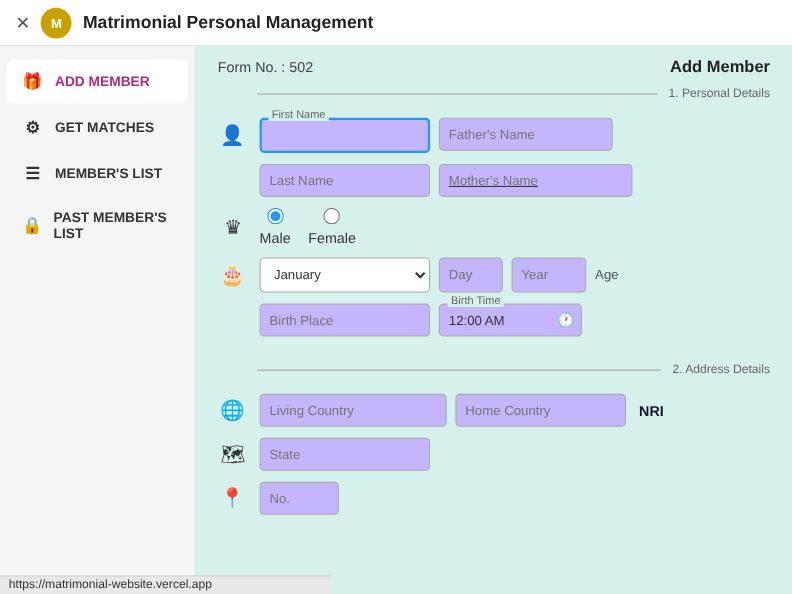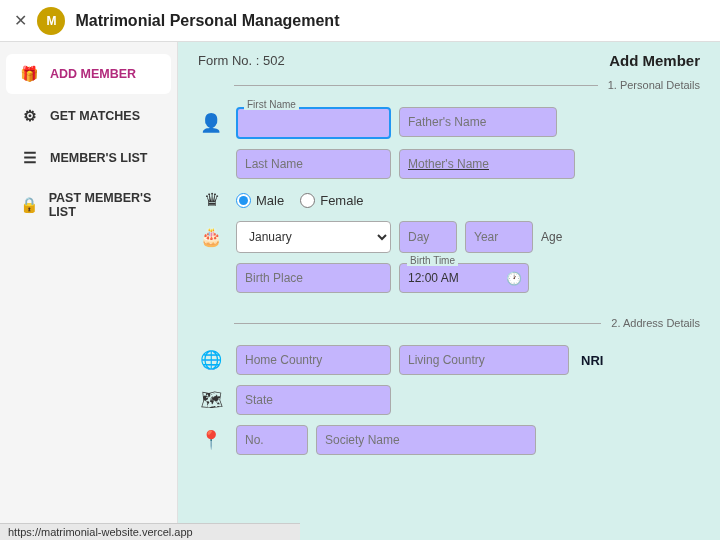--- a/index.html
+++ b/index.html
@@ -192,20 +192,21 @@
       align-items: center;
       gap: 16px;
     }
     .radio-label {
       display: flex;
       align-items: center;
       gap: 5px;
       cursor: pointer;
       font-size: 13px;
       color: #333;
+      flex-direction: column;
     }
     input[type="radio"] {
       accent-color: #2196f3;
       width: 15px;
       height: 15px;
     }
 
     
     .age-label {
       font-size: 12px;
@@ -359,38 +360,37 @@
 
     <div class="section-divider">
       <span class="section-divider-label">2. Address Details</span>
     </div>
 
     <div class="form-section">
 
       <div class="form-row">
         <div class="form-row-icon">🌐</div>
         <div class="form-row-fields">
+          <input type="text" style="width: 170px;" placeholder="Living Country">
           <input type="text" style="width: 155px;" placeholder="Home Country">
-          <input type="text" style="width: 170px;" placeholder="Living Country">
           <button class="nri-btn">NRI</button>
         </div>
       </div>
 
       <div class="form-row">
         <div class="form-row-icon">🗺</div>
         <div class="form-row-fields">
           <input type="text" style="width: 155px;" placeholder="State">
         </div>
       </div>
 
       <div class="form-row">
         <div class="form-row-icon">📍</div>
         <div class="form-row-fields">
           <input type="text" style="width: 72px;" placeholder="No.">
-          <input type="text" style="width: 220px;" placeholder="Society Name">
         </div>
       </div>
 
     </div>
 
   </div>
 
 </div>
 
 <div class="status-bar">

